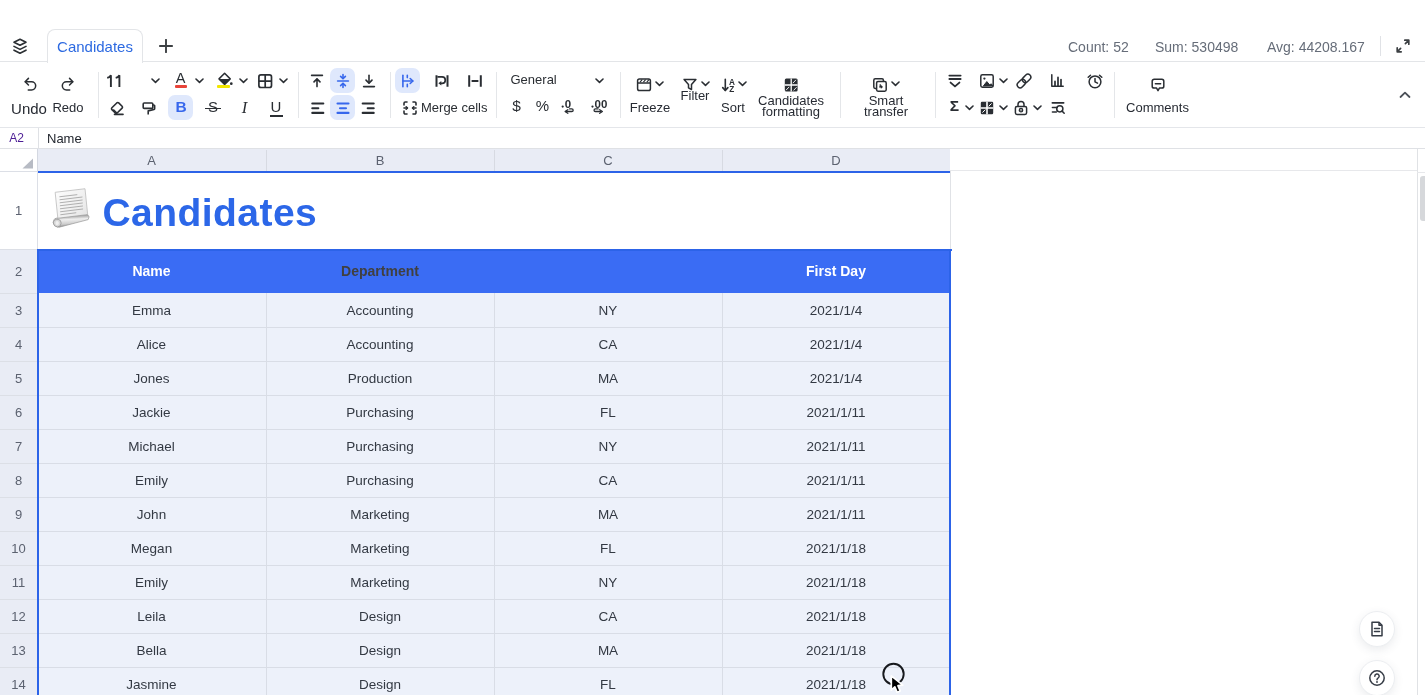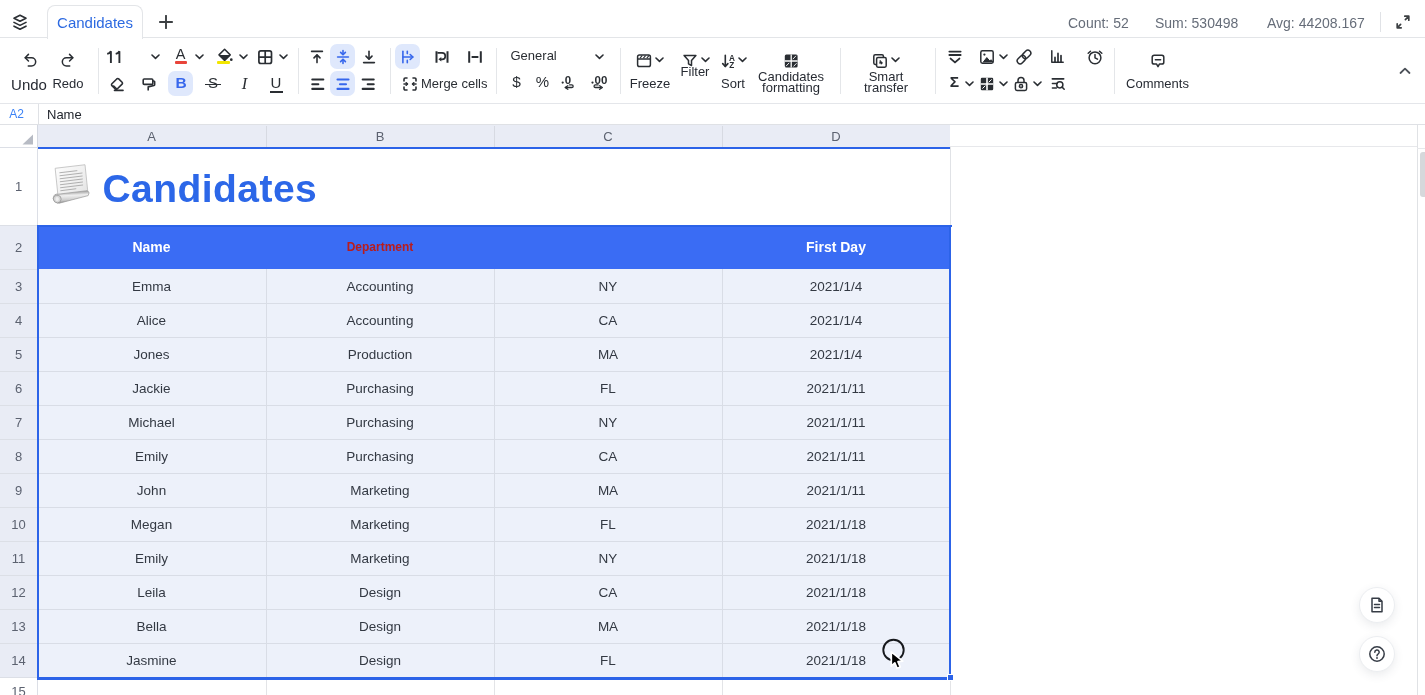--- a/index.html
+++ b/index.html
@@ -1,19 +1,19 @@
 <!DOCTYPE html>
 <html><head>
 <meta charset="utf-8">
 <style>
   * { margin:0; padding:0; box-sizing:border-box; }
   html,body { width:1425px; height:695px; background:#fff; overflow:hidden;
     font-family:"Liberation Sans", sans-serif; }
   .abs { position:absolute; }
-  #stage { position:relative; width:1425px; height:543px; }
+  #stage { position:relative; width:1425px; height:543px;margin-top:24px; }
   
   #tabbar { position:absolute; left:0; top:0; width:1425px; height:38px;
     border-bottom:1px solid #e3e5e8; background:#fff; }
   #tab { position:absolute; left:47px; top:5px; width:96px; height:34px;
     background:#fff; border:1px solid #e3e5e8; border-bottom:none;
     border-radius:8px 8px 0 0; z-index:3; text-align:center;
     font-size:15px; color:#2d6ae1; line-height:33px; }
   .stat { position:absolute; top:14.5px; font-size:14px; color:#666d79; }
   
   #toolbar { position:absolute; left:0; top:38px; width:1425px; height:66px;
@@ -290,21 +290,21 @@
     <div class="tbdiv" style="left:297.5px"></div>
     <div class="tbdiv" style="left:389.5px"></div>
     <div class="tbdiv" style="left:496px"></div>
     <div class="tbdiv" style="left:620px"></div>
     <div class="tbdiv" style="left:839.5px"></div>
     <div class="tbdiv" style="left:935px"></div>
     <div class="tbdiv" style="left:1114px"></div>
   </div>
 
   <div id="fbar"></div>
-  <div class="abs" style="left:0;top:104px;width:33px;height:21px;text-align:center;font-size:12px;color:#3b82f6;line-height:21px">A2</div>
+  <div class="abs" style="left:0;top:104px;width:33px;height:21px;text-align:center;font-size:12px;color:#4c1d95;line-height:21px">A2</div>
   <div class="abs" style="left:38px;top:104px;width:1px;height:21px;background:#dfe1e5"></div>
   <div class="abs" style="left:47px;top:104px;font-size:13px;color:#22262e;line-height:22px">Name</div>
 
   <div id="grid">
 
     <div class="abs" style="left:37px;top:0;width:913px;height:22px;background:#e9ecf5"></div>
     <div class="abs" style="left:950px;top:21px;width:467px;height:1px;background:#e7e8eb"></div>
     <div class="cell hdrtxt" style="left:37px;top:0;width:229px;height:22px">A</div>
     <div class="cell hdrtxt" style="left:266px;top:0;width:228px;height:22px">B</div>
     <div class="cell hdrtxt" style="left:494px;top:0;width:228px;height:22px">C</div>
@@ -382,21 +382,21 @@
         </g>
         <path d="M2.5 36.5 Q3 31.5 8 32.5 L37 30.5 Q40 32.5 37.5 35.5 L8.5 41.5 Q3.5 41.5 2.5 36.5z" fill="url(#roll)" stroke="#9a9a9a" stroke-width="0.7"></path>
         <path d="M2.5 37 Q3.2 33 7.6 33.6 Q10.6 34.4 10.4 37.6 Q10 41.3 6.4 41.2 Q3 40.8 2.5 37z" fill="#d6d6d6" stroke="#8f8f8f" stroke-width="0.7"></path>
         <ellipse cx="6.4" cy="37.3" rx="1.7" ry="2" fill="#efefef"></ellipse>
       </g>
     </svg></div>
     <div class="abs" style="left:102.5px;top:42px;font-size:39px;font-weight:bold;color:#2c67e8;letter-spacing:0.45px">Candidates</div>
 
     <div class="abs" style="left:37px;top:100px;width:913px;height:44px;background:#3a6cf4"></div>
     <div class="cell" style="left:37px;top:100px;width:229px;height:44px;color:#fff;font-weight:bold;font-size:14px">Name</div>
-    <div class="cell" style="left:266px;top:100px;width:228px;height:44px;color:#b91c1c;font-weight:bold;font-size:12px">Department</div>
+    <div class="cell" style="left:266px;top:100px;width:228px;height:44px;color:#404040;font-weight:bold;font-size:14px">Department</div>
     <div class="cell" style="left:722px;top:100px;width:228px;height:44px;color:#fff;font-weight:bold;font-size:14px">First Day</div>
 
     <div class="abs" style="left:37px;top:144px;width:913px;height:408px;background:#edf1fa"></div>
 
     <div class="abs" style="left:266px;top:144px;width:1px;height:408px;background:#d9dde6"></div>
     <div class="abs" style="left:494px;top:144px;width:1px;height:408px;background:#d9dde6"></div>
     <div class="abs" style="left:722px;top:144px;width:1px;height:408px;background:#d9dde6"></div>
 
     <div class="abs" style="left:37px;top:178px;width:913px;height:1px;background:#d9dde6"></div>
     <div class="abs" style="left:37px;top:212px;width:913px;height:1px;background:#d9dde6"></div>

